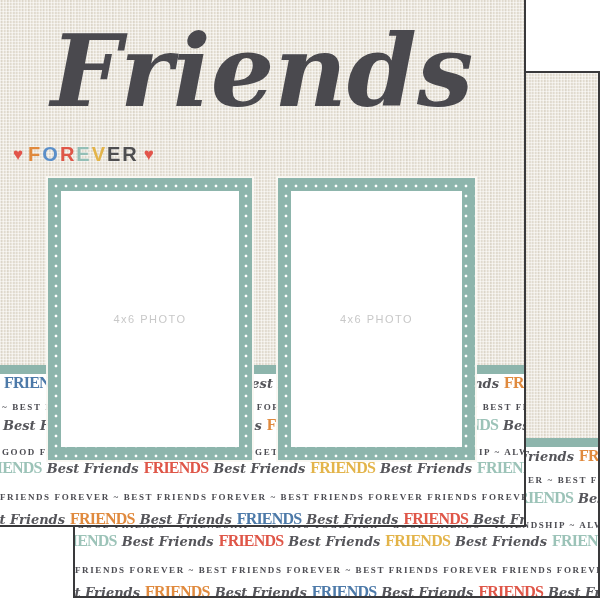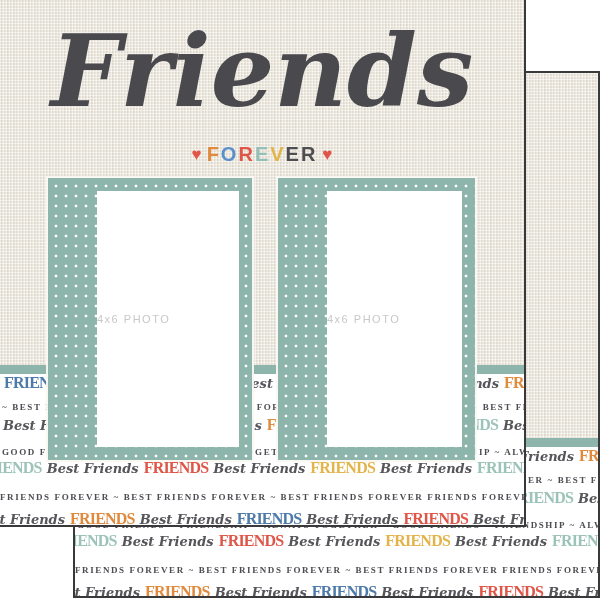--- a/index.html
+++ b/index.html
@@ -19,30 +19,30 @@
   .row{position:absolute;white-space:nowrap;line-height:1;}
   .row-big .bF{font-family:"Liberation Serif",serif;font-weight:700;font-size:16px;
                letter-spacing:-0.8px;padding:0 2px;}
   .row-big .bS{font-family:"DejaVu Serif",serif;font-style:italic;font-weight:700;
                font-size:13px;padding:0 3px;color:var(--script);}
   .row-caps{font-family:"Liberation Serif",serif;font-weight:700;font-size:9px;
             letter-spacing:1.6px;color:var(--caps);}
   .title{position:absolute;top:6px;left:50%;transform:translateX(-50%);
          font-family:"DejaVu Serif",serif;font-style:italic;font-weight:700;
          font-size:100px;line-height:1.3;}
-  .subtitle{position:absolute;top:143px;left:0;width:524px;text-align:center;}
+  .subtitle{position:absolute;top:143px;left:8px;width:524px;text-align:left;}
   .subtitle span{vertical-align:middle;}
   .sub-heart{font-size:17px;padding:0 5px;}
   .sub-letter{font-weight:700;font-size:20px;letter-spacing:2px;}
   .pframe{position:absolute;background-color:var(--frame);
     background-image:radial-gradient(circle, #fff 1.2px, rgba(0,0,0,0) 1.7px);
     background-size:10px 10px;background-position:3px 3px;
     box-shadow:0 0 0 2px rgba(250,248,242,.95);}
   .pframe-inner{position:absolute;inset:13px;background:#fff;display:flex;
-    align-items:center;justify-content:flex-start;margin-left:36px;}
+    align-items:center;justify-content:center;}
   .photo-label{font-size:11px;letter-spacing:1.5px;color:var(--label);}
 </style>
 </head>
 <body>
 
 <div id="stage">
 
   <div class="sheet sheet-back">
     <div class="texture"></div>
     <div class="divider"></div>

